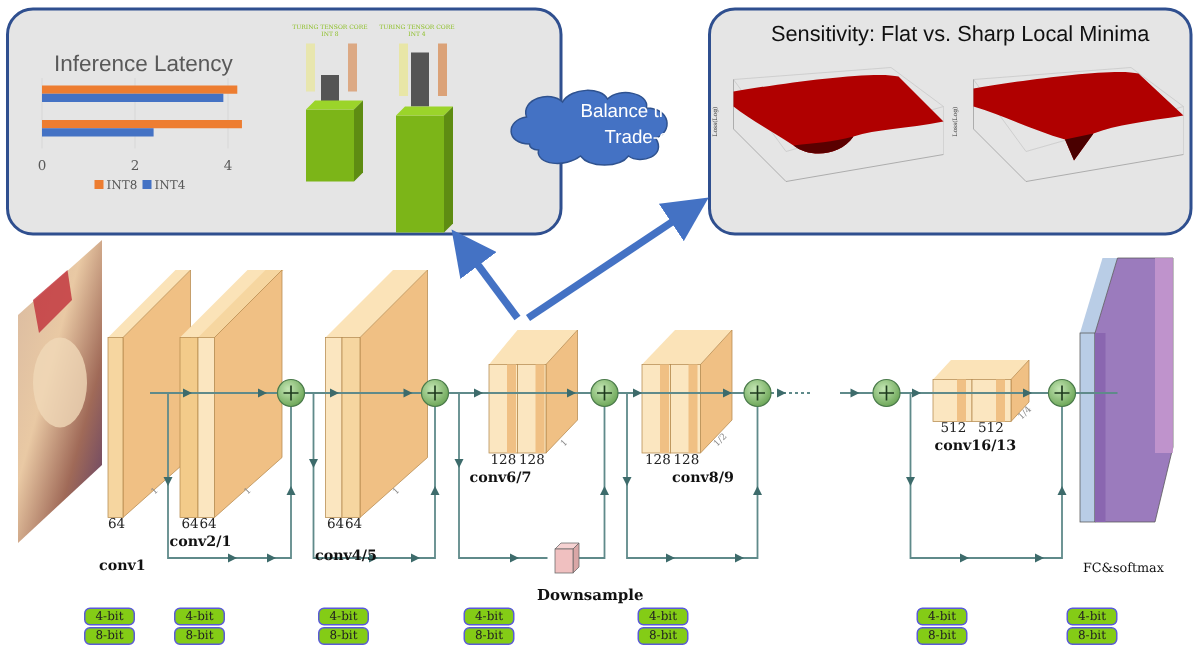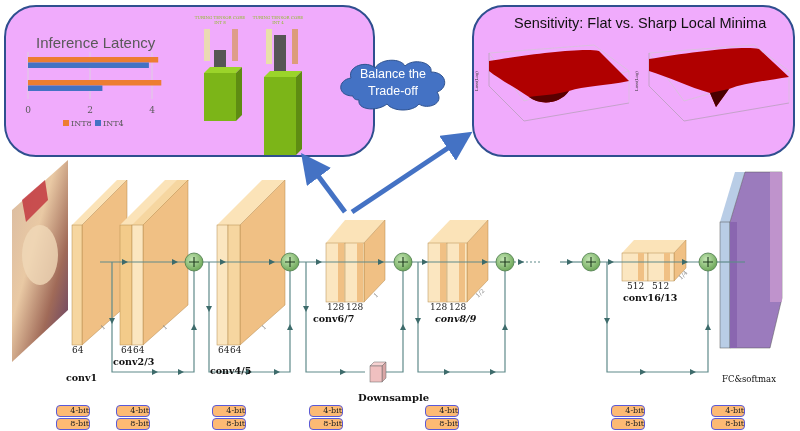--- a/index.html
+++ b/index.html
@@ -1,28 +1,28 @@
 <!DOCTYPE html>
 <html><head>
 <meta charset="utf-8">
 <style>
   html, body { margin:0; padding:0; background:#ffffff; }
   body { width:800px; height:431px; position:relative; overflow:hidden; font-family:"DejaVu Serif", serif; }
-  .panel { position:absolute; border:2px solid #2f4f8f; border-radius:32px; background:#f0abfc; box-sizing:border-box;text-align:center; }
+  .panel { position:absolute; border:2px solid #2f4f8f; border-radius:18px; background:#e5e5e5; box-sizing:border-box;text-align:center; }
   #panel-left { left:4px; top:5px; width:371px; height:152px; }
   #panel-right { left:472px; top:5px; width:323px; height:152px; }
   .chart-title { position:absolute; font-family:"Liberation Sans", sans-serif; font-size:15px; color:#595959; }
   .sens-title { position:absolute; left:40px; top:8px; font-family:"Liberation Sans", sans-serif; font-size:14.5px; color:#111; }
   svg text { font-family:"DejaVu Serif", serif; }
   .abs { position:absolute; }
   .label { position:absolute; font-size:9px; color:#222; white-space:nowrap; }
   .lname { position:absolute; font-size:9.5px; font-weight:bold; color:#111; white-space:nowrap; }
-  .badge { position:absolute; width:32px; height:10px; line-height:10px; font-size:8px; text-align:right; color:#222;
-           background:#fdba74; border:1.5px solid #5a5ad8; border-radius:4px; box-sizing:content-box; }
-  .cloud-text { position:absolute; left:0; width:100%; text-align:center; font-family:"Liberation Sans", sans-serif; color:#fff; font-size:12.5px; }
+  .badge { position:absolute; width:32px; height:10px; line-height:10px; font-size:8px; text-align:center; color:#222;
+           background:#84cc16; border:1.5px solid #5a5ad8; border-radius:4px; box-sizing:content-box; }
+  .cloud-text { position:absolute; left:0; width:100%; text-align:right; font-family:"Liberation Sans", sans-serif; color:#fff; font-size:12.5px; }
 </style>
 </head>
 <body>
 
 <div class="panel" id="panel-left">
   <div class="chart-title" style="left:30px;top:27px;">Inference Latency</div>
   <svg id="latency-chart" class="abs" style="left:0;top:0;" width="190" height="140">
       <line x1="22" y1="45" x2="22" y2="92" stroke="#d9d9d9" stroke-width="0.8"></line>
       <text x="22" y="106" font-size="9" fill="#595959" text-anchor="middle" font-family="Liberation Sans, sans-serif">0</text>
       <line x1="84" y1="45" x2="84" y2="92" stroke="#d9d9d9" stroke-width="0.8"></line>
@@ -277,33 +277,33 @@
     <text x="478" y="298" transform="rotate(-45 478 298)">1/2</text>
     <text x="681" y="280" transform="rotate(-45 681 280)">1/4</text>
   </g>
 </svg>
 
 <div class="label" style="left:72px;top:345px;">64</div>
 <div class="lname" style="left:66px;top:356px;margin-top:16px;">conv1</div>
 
 <div class="label" style="left:121px;top:345px;">64</div>
 <div class="label" style="left:133px;top:345px;">64</div>
-<div class="lname" style="left:113px;top:356px;">conv2/3</div>
+<div class="lname" style="left:113px;top:356px;">conv2/1</div>
 
 <div class="label" style="left:218px;top:345px;">64</div>
 <div class="label" style="left:230px;top:345px;">64</div>
 <div class="lname" style="left:210px;top:365px;">conv4/5</div>
 
 <div class="label" style="left:327px;top:302px;">128</div>
 <div class="label" style="left:346px;top:302px;">128</div>
 <div class="lname" style="left:313px;top:313px;">conv6/7</div>
 
 <div class="label" style="left:430px;top:302px;">128</div>
 <div class="label" style="left:449px;top:302px;">128</div>
-<div class="lname" style="left:435px;top:313px;font-style:italic;">conv8/9</div>
+<div class="lname" style="left:448px;top:313px;">conv8/9</div>
 
 <div class="label" style="left:627px;top:281px;">512</div>
 <div class="label" style="left:652px;top:281px;">512</div>
 <div class="lname" style="left:623px;top:292px;">conv16/13</div>
 
 <div class="lname" style="left:722px;top:358px;font-weight:normal;font-size:8.5px;margin-top:16px;">FC&amp;softmax</div>
 <div class="lname" style="left:358px;top:392px;font-size:10px;">Downsample</div>
 
 <div class="badge" style="left:56px;top:405px;">4-bit</div>
 <div class="badge" style="left:56px;top:418px;">8-bit</div>

